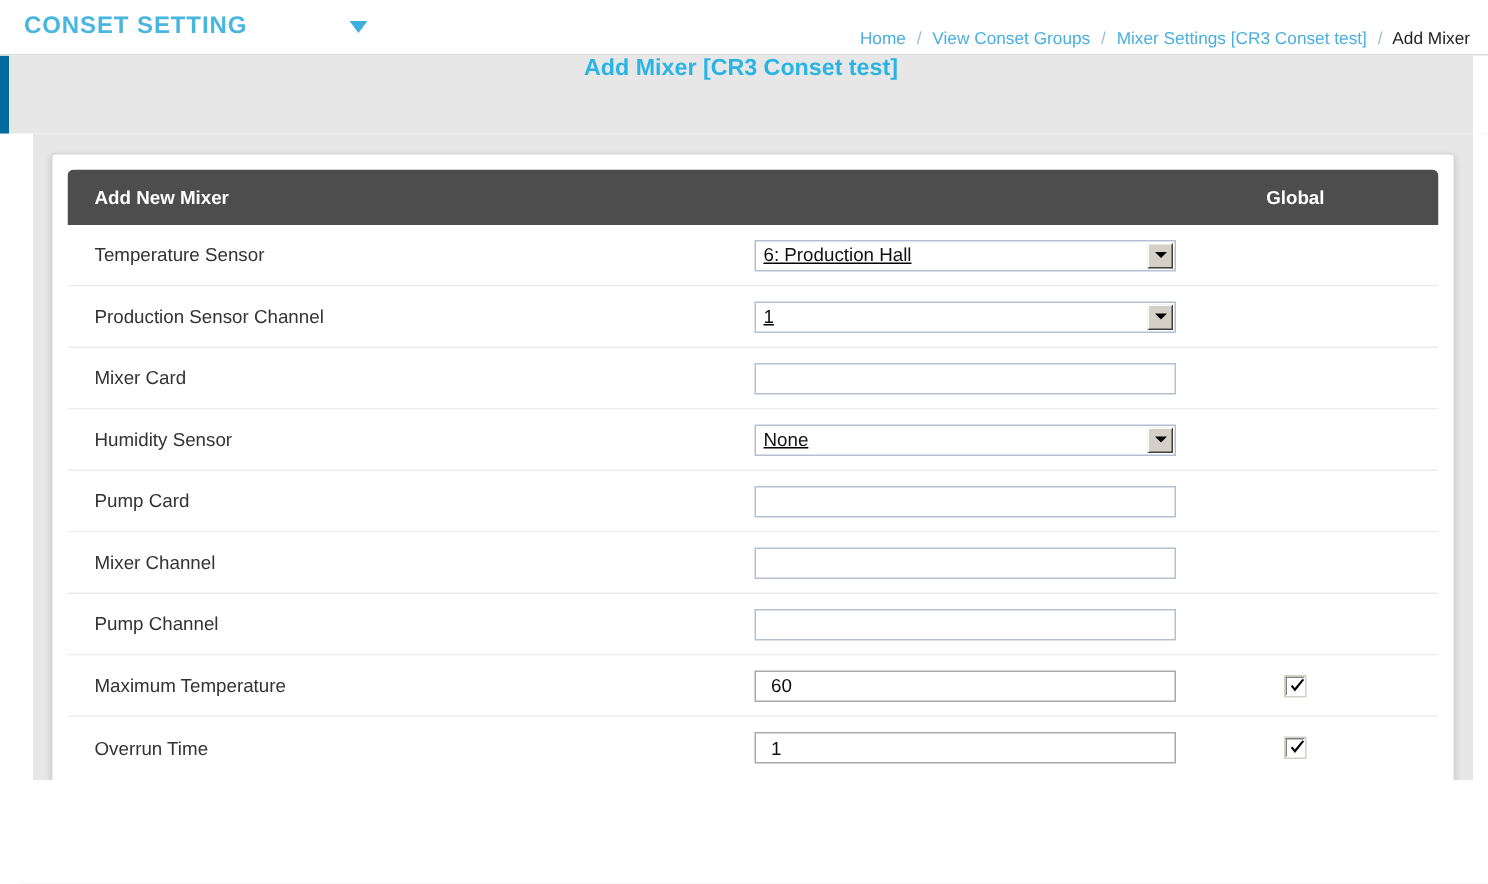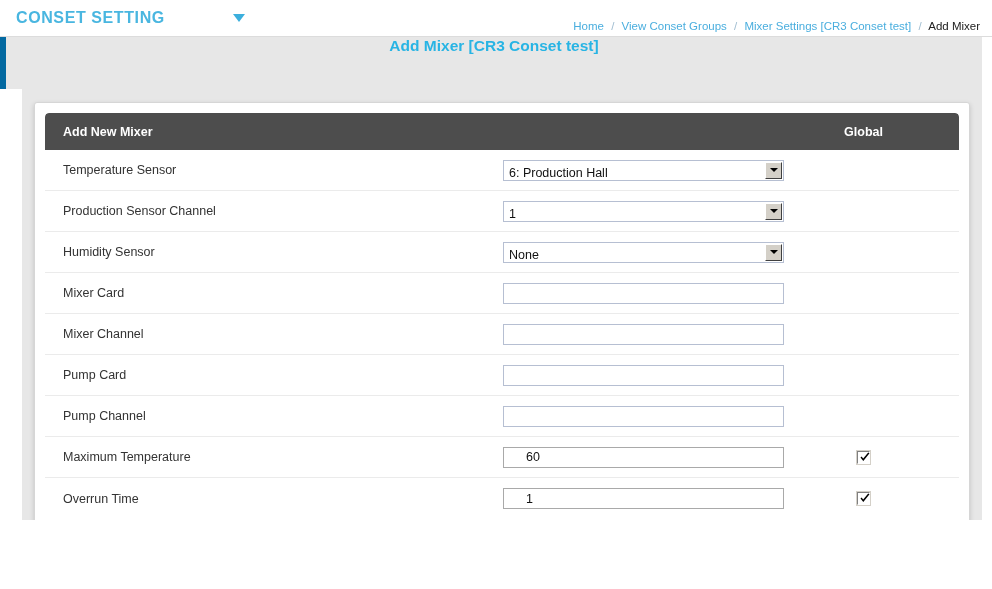--- a/index.html
+++ b/index.html
@@ -137,21 +137,22 @@
   }
 
   
   .sel {
     position: relative;
     width: 281px;
     height: 21px;
     background: #ffffff;
     border: 1px solid #b6bfd2;
     display: flex;
-    align-items: flex-end;
+    align-items: center;
+    text-decoration: underline;
   }
   .sel .sel-text {
     padding-left: 5px;
     font-size: 12.5px;
     color: #111111;
   }
   .sel .sel-btn {
     position: absolute;
     right: 1px;
     top: 1px;
@@ -176,21 +177,21 @@
 
   
   .txt {
     width: 281px;
     height: 21px;
     border: 1px solid #b6bfd2;
     background: #ffffff;
     font-family: "Liberation Sans", sans-serif;
     font-size: 12.5px;
     color: #111111;
-    padding: 0 22px;
+    padding: 0 10px;
     outline: none;
   }
   .txt.plain { border: 1px solid #a9a9a9; }
 
   
   .cbx {
     width: 13px; height: 13px;
     background: #ffffff;
     border-top: 1px solid #808080;
     border-left: 1px solid #808080;
@@ -285,43 +286,43 @@
               <div class="sel">
                 <span class="sel-text">1</span>
                 <span class="sel-btn">
                   <i></i>
                 </span>
               </div>
             </div>
             <div class="globalcell"></div>
           </div>
           <div class="row">
+            <div class="label">Mixer Card</div>
+            <div class="field"><input type="text" class="txt" value="" style=""></div>
+            <div class="globalcell"></div>
+          </div>
+          <div class="row">
             <div class="label">Humidity Sensor</div>
             <div class="field">
               <div class="sel">
                 <span class="sel-text">None</span>
                 <span class="sel-btn">
                   <i></i>
                 </span>
               </div>
             </div>
             <div class="globalcell"></div>
           </div>
           <div class="row">
-            <div class="label">Mixer Card</div>
+            <div class="label">Pump Card</div>
             <div class="field"><input type="text" class="txt" value="" style=""></div>
             <div class="globalcell"></div>
           </div>
           <div class="row">
             <div class="label">Mixer Channel</div>
-            <div class="field"><input type="text" class="txt" value="" style=""></div>
-            <div class="globalcell"></div>
-          </div>
-          <div class="row">
-            <div class="label">Pump Card</div>
             <div class="field"><input type="text" class="txt" value="" style=""></div>
             <div class="globalcell"></div>
           </div>
           <div class="row">
             <div class="label">Pump Channel</div>
             <div class="field"><input type="text" class="txt" value="" style=""></div>
             <div class="globalcell"></div>
           </div>
           <div class="row">
             <div class="label">Maximum Temperature</div>

